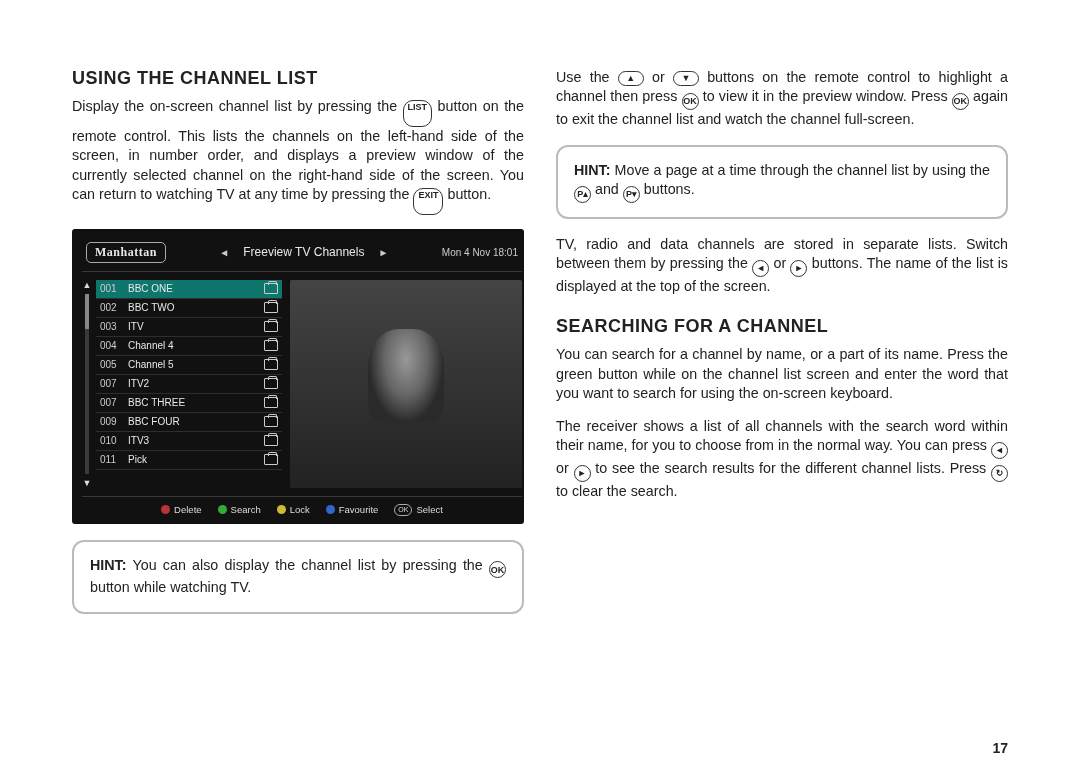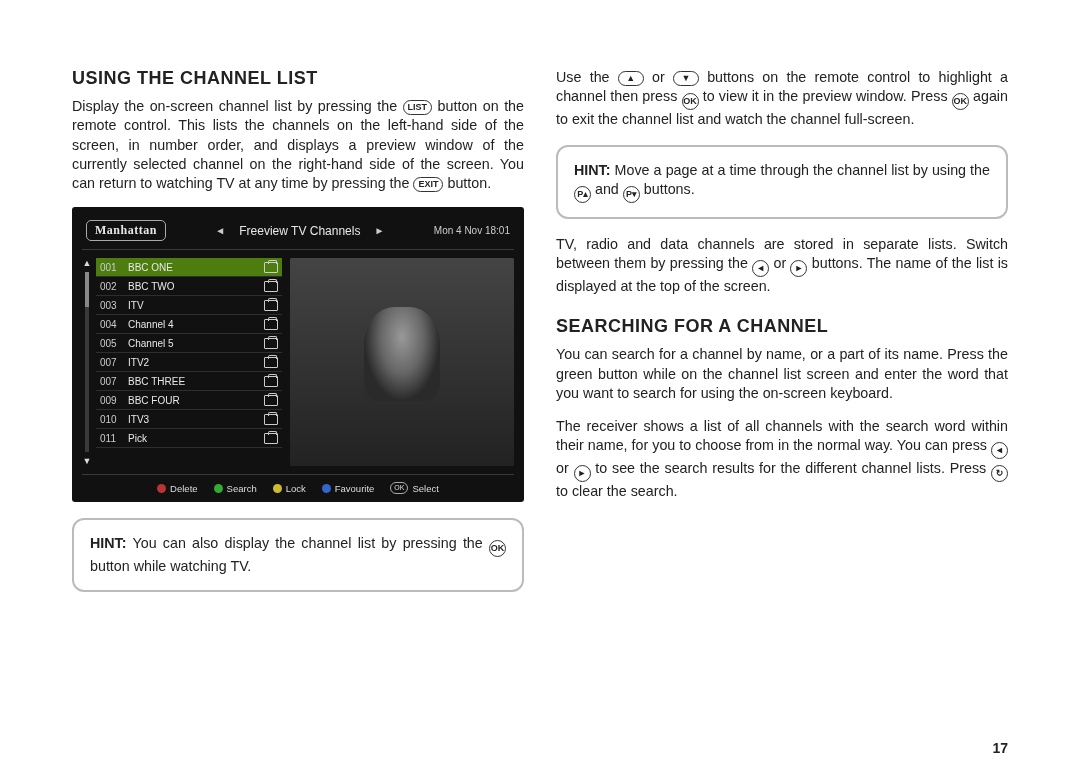--- a/index.html
+++ b/index.html
@@ -29,21 +29,21 @@
     text-align: justify;
     margin-bottom: 14px;
   }
   .btn-icon {
     display: inline-block;
     border: 1.5px solid #333;
     border-radius: 10px;
     font-size: 9px;
     padding: 0 4px;
     line-height: 13px;
-    height: 15px;
+    height: 27px;
     vertical-align: 1px;
     font-weight: 600;
     text-align: center;
     min-width: 18px;
   }
   .btn-round {
     display: inline-flex;
     align-items: center;
     justify-content: center;
     border: 1.5px solid #333;
@@ -66,21 +66,21 @@
   }
   .hint-box strong { font-weight: 800; }
 
   
   .tv-screen {
     background: #111;
     border-radius: 3px;
     width: 100%;
     height: 295px;
     margin-top: 12px;
-    padding: 10px 10px 8px 10px;
+    padding: 10px 2px 8px 10px;
     color: #e8e8e8;
     display: flex;
     flex-direction: column;
     position: relative;
     font-size: 11px;
   }
   .tv-header {
     display: flex;
     align-items: center;
     padding: 3px 4px 8px 4px;
@@ -100,21 +100,21 @@
   .tv-arrow { font-size: 10px; color: #ccc; }
   .tv-time { font-size: 10px; color: #ccc; }
   .tv-body { flex: 1; display: flex; gap: 8px; margin-top: 8px; }
   .tv-list-wrap { display:flex; flex:0 0 200px; gap:4px; }
   .tv-scroll { width:10px; display:flex; flex-direction:column; justify-content:space-between; align-items:center;}
   .tv-scroll-track { background:#3a3a3a; flex:1; width:4px; margin:4px 0; position:relative;}
   .tv-scroll-thumb { background:#888; position:absolute; left:0; width:4px; top:0; height:35px; }
   .tv-scroll-arrow { font-size:9px; color:#ddd; }
   .tv-list { flex:1; }
   .tv-row { display:flex; align-items:center; height:19px; border-bottom:1px solid #2e2e2e; padding:0 4px; }
-  .tv-row.selected { background:#4d7c0f; }
+  .tv-row.selected { background:#0f766e; }
   .tv-num { width:28px; font-size:10px; color:#ccc; }
   .tv-name { flex:1; font-size:10px; }
   .tv-type-icon { width:14px; height:11px; border:1px solid #ccc; border-radius:1px; position:relative;}
   .tv-type-icon::after{content:"";position:absolute;top:-3px;left:3px;width:7px;height:3px;border-top:1px solid #ccc;border-left:1px solid #ccc;border-right:1px solid #ccc;border-radius:2px 2px 0 0;}
   .tv-preview { flex:1; background:#2a2a2a; border-radius:2px; position:relative; overflow:hidden; }
   .tv-preview-head { position:absolute; left:50%; top:46%; transform:translate(-50%,-50%); width:76px; height:94px; background:radial-gradient(ellipse at 50% 32%, #999 0%, #666 40%, #2a2a2a 70%); border-radius:40% 40% 20% 20%; }
   .tv-preview-bg { position:absolute; inset:0; background:linear-gradient(#444,#222); }
   .tv-footer { display:flex; justify-content:center; gap:16px; margin-top:8px; border-top:1px solid #3a3a3a; padding-top:7px;}
   .tv-footer-item { display:flex; align-items:center; gap:4px; font-size:9.5px; color:#ddd;}
   .dot{ width:9px;height:9px;border-radius:50%;}

